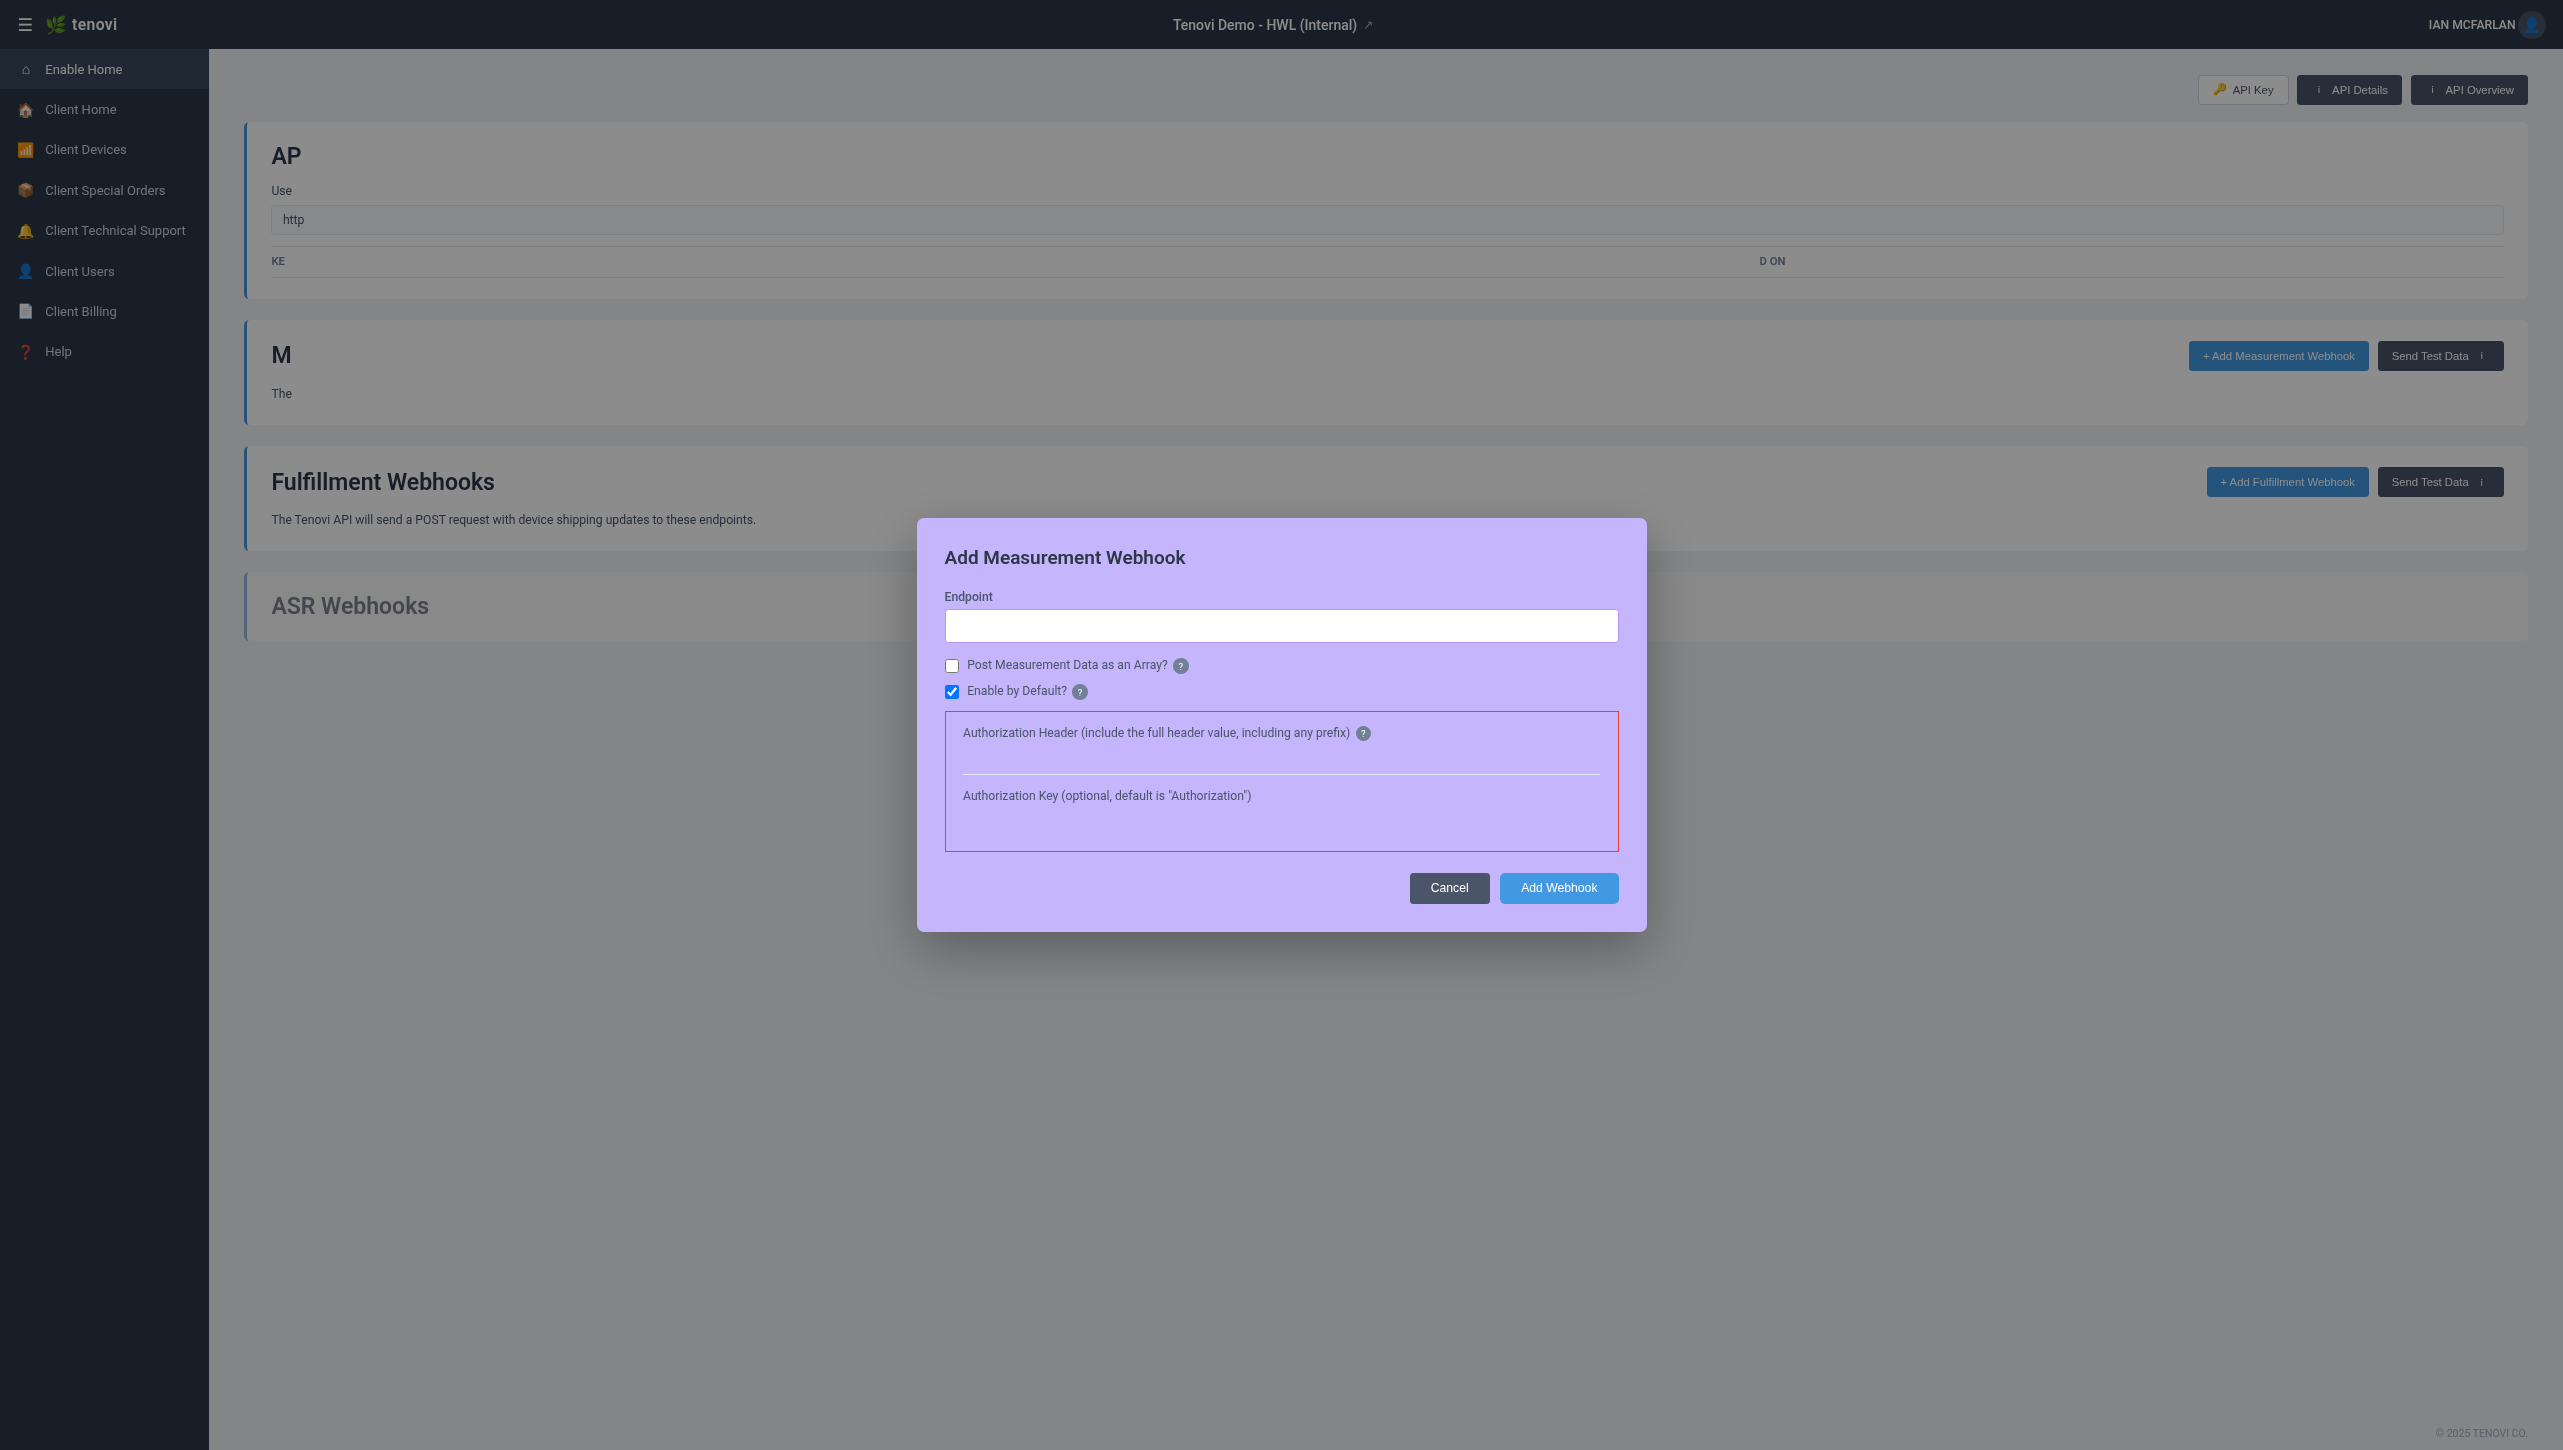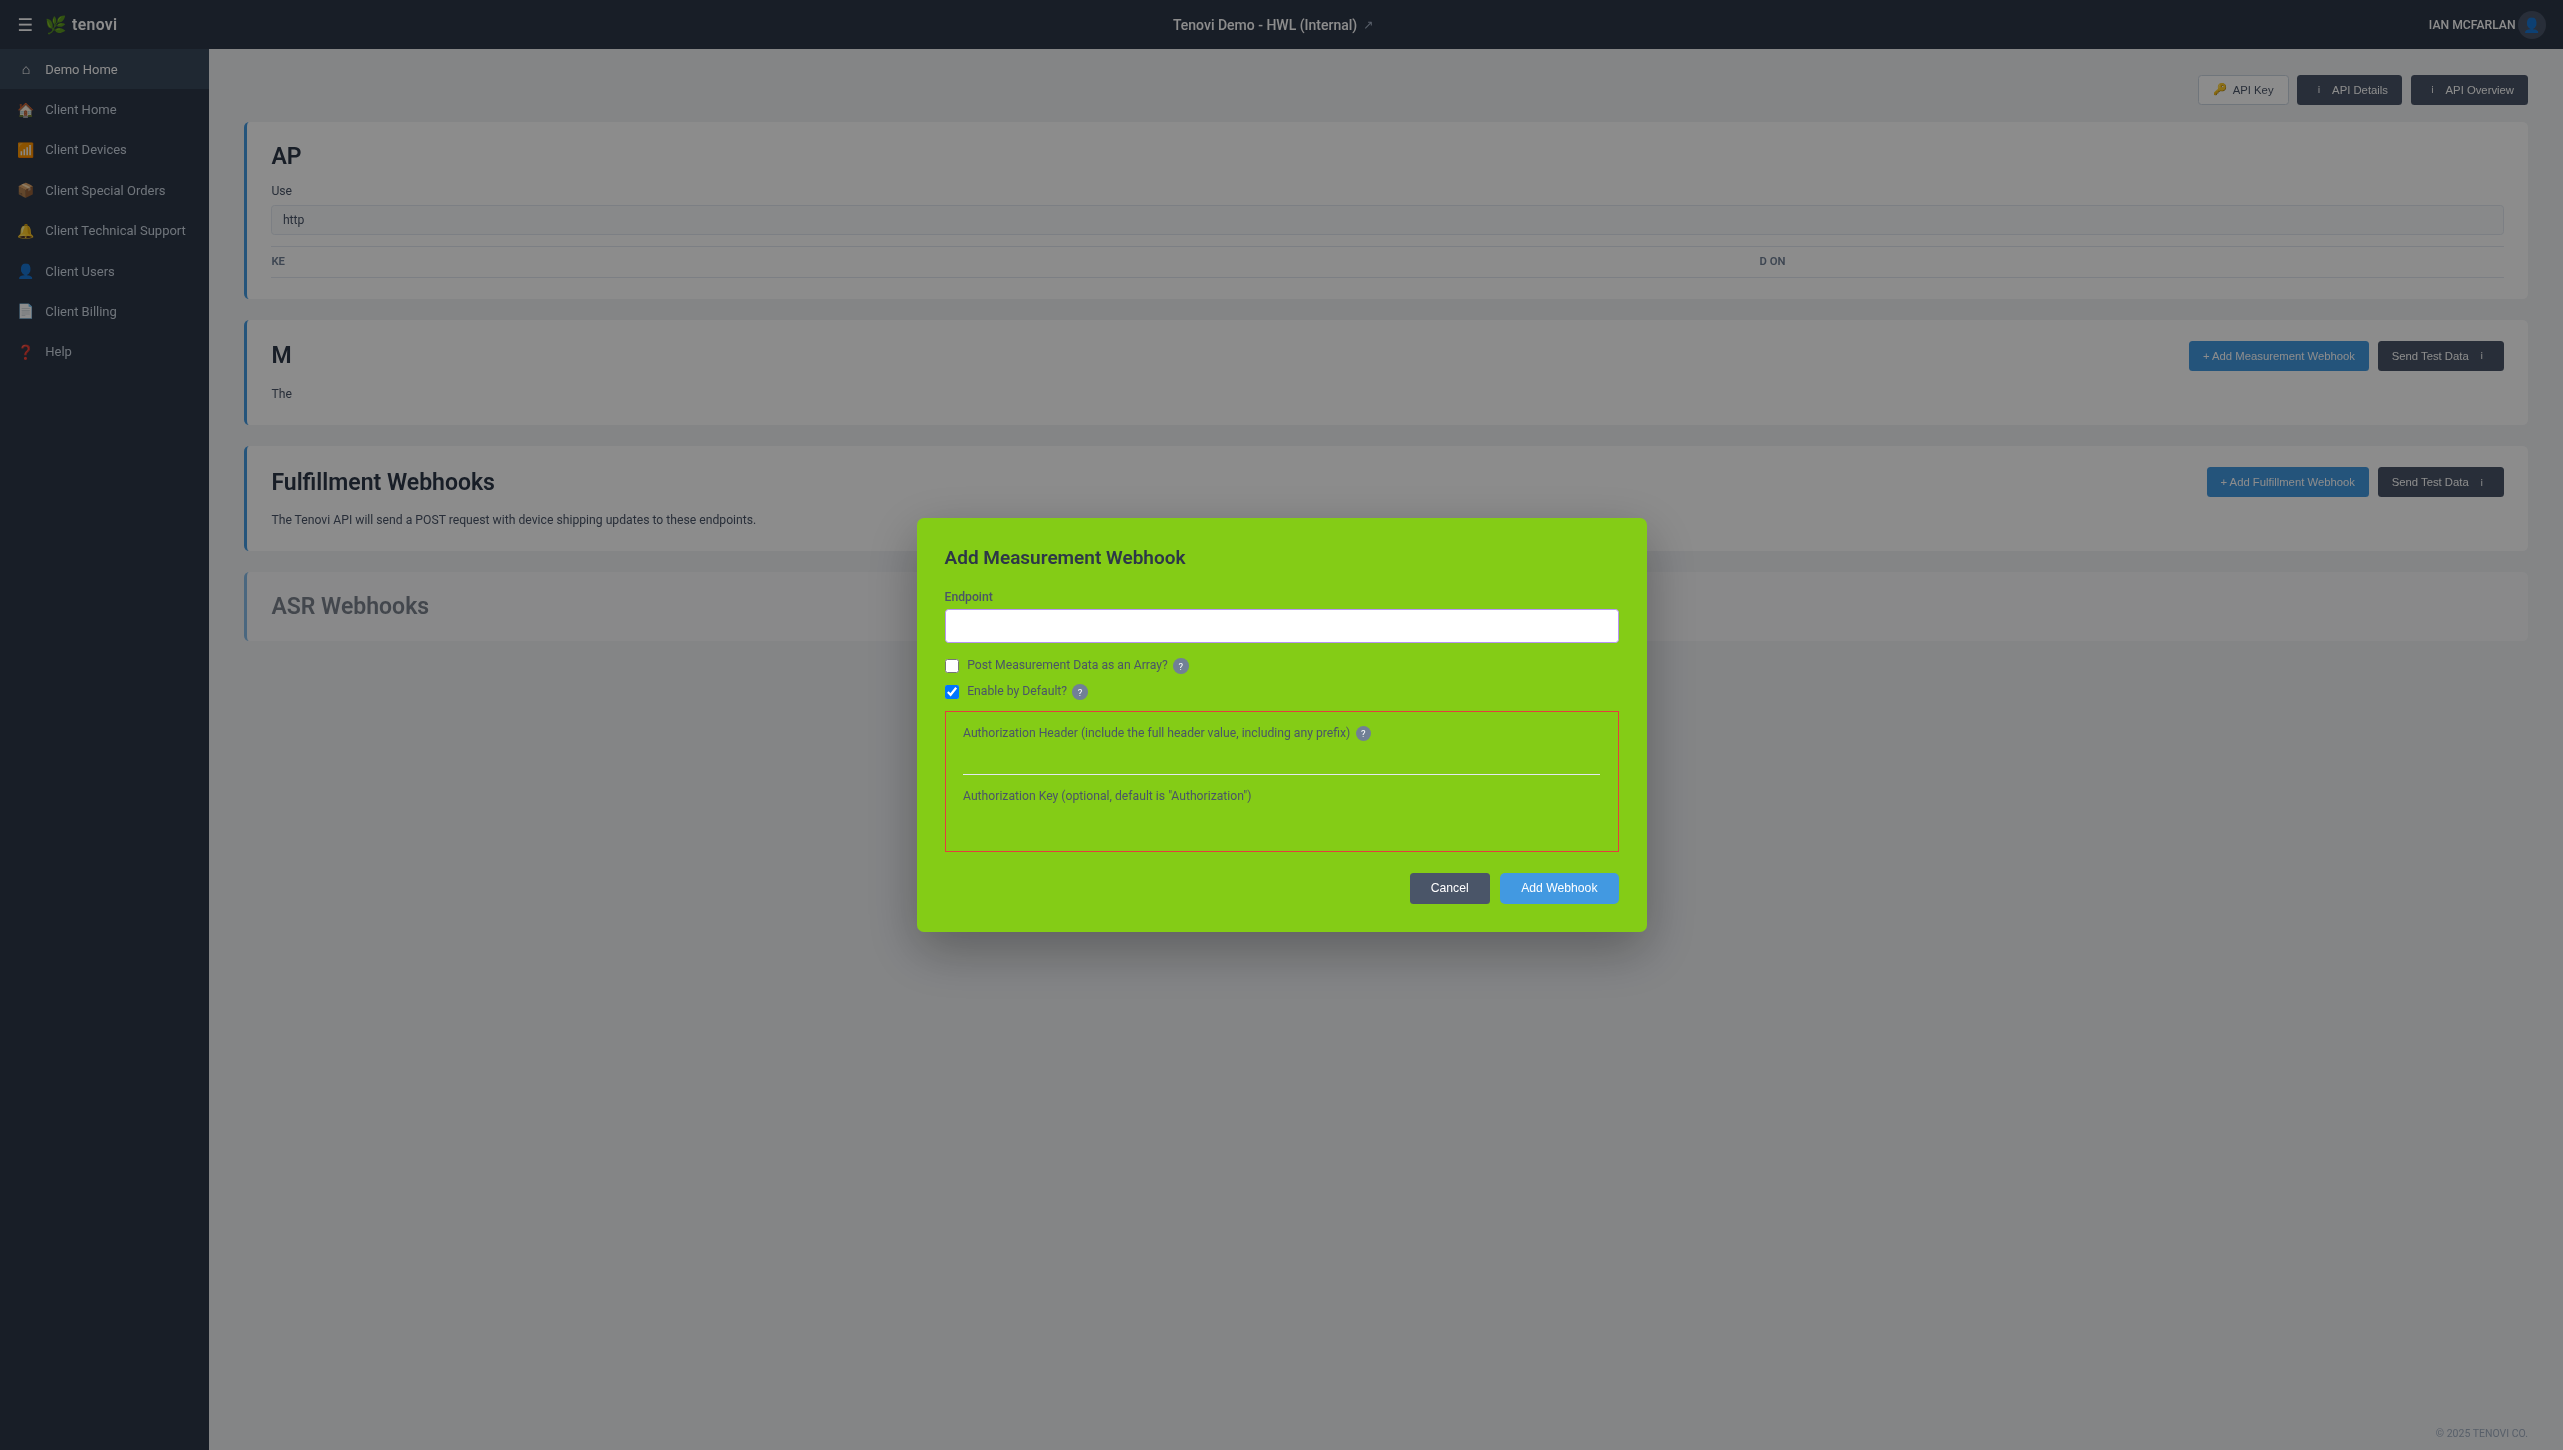--- a/index.html
+++ b/index.html
@@ -119,21 +119,21 @@
     .overlay {
       position: fixed;
       top: 0; left: 0; right: 0; bottom: 0;
       background: rgba(0,0,0,0.45);
       z-index: 100;
       display: flex;
       align-items: center;
       justify-content: center;
     }
     .modal {
-      background: #84cc16;
+      background: #c4b5fd;
       border-radius: 7px;
       width: 730px;
       max-width: 90vw;
       padding: 28px;
       box-shadow: 0 17.4px 52px rgba(0,0,0,0.3);
       position: relative;
     }
     .modal-title { font-size: 19px; font-weight: 600; color: #2d3748; margin-bottom: 21px; }
 
     .form-group { margin-bottom: 15.7px; }
@@ -217,21 +217,21 @@
       <span>IAN MCFARLAN</span>
       <div class="user-avatar">👤</div>
     </div>
   </div>
 
   <div class="body-area">
 
     <div class="sidebar">
       <div class="sidebar-item active">
         <span class="icon">⌂</span>
-        <span>Demo Home</span>
+        <span>Enable Home</span>
       </div>
       <div class="sidebar-item">
         <span class="icon">🏠</span>
         <span>Client Home</span>
       </div>
       <div class="sidebar-item">
         <span class="icon">📶</span>
         <span>Client Devices</span>
       </div>
       <div class="sidebar-item">

